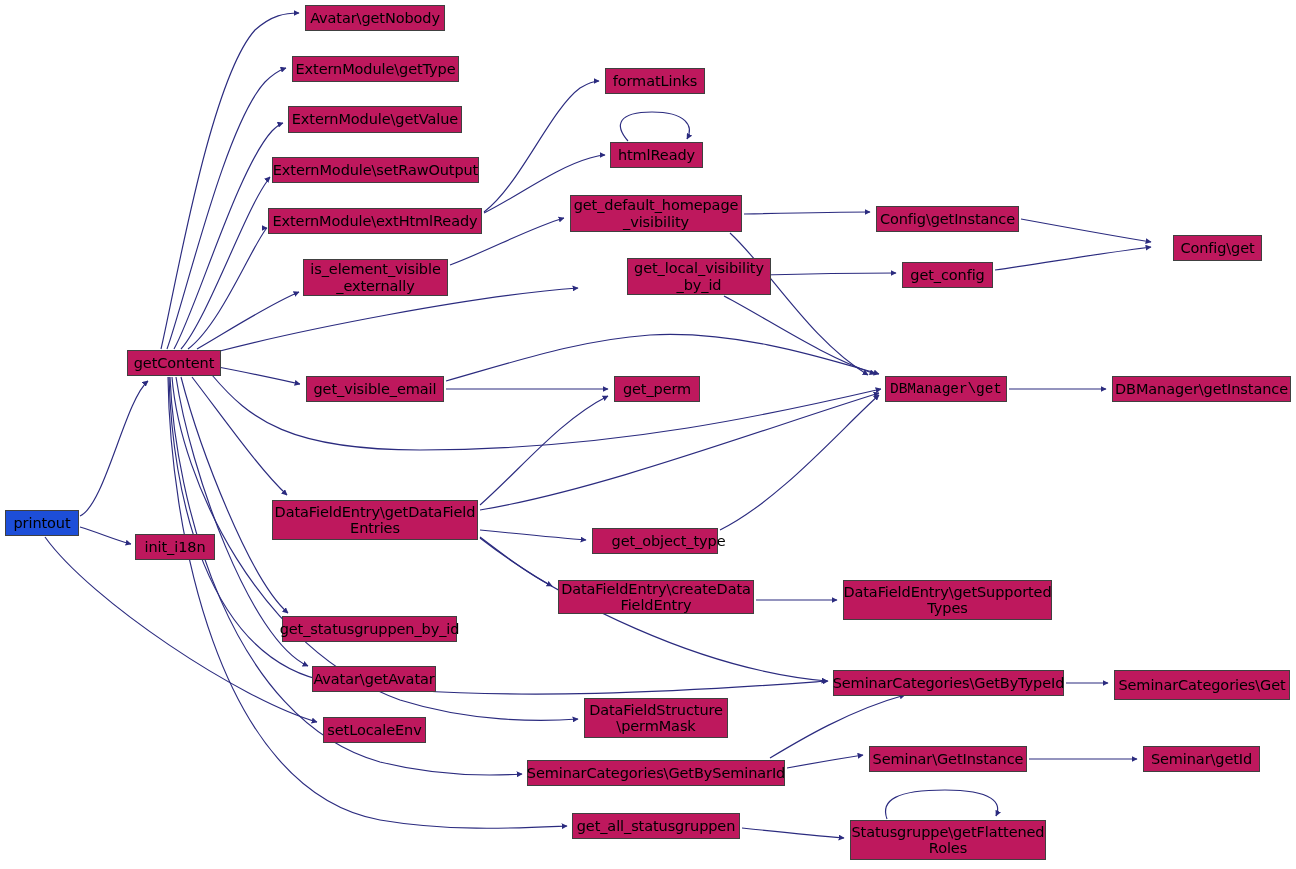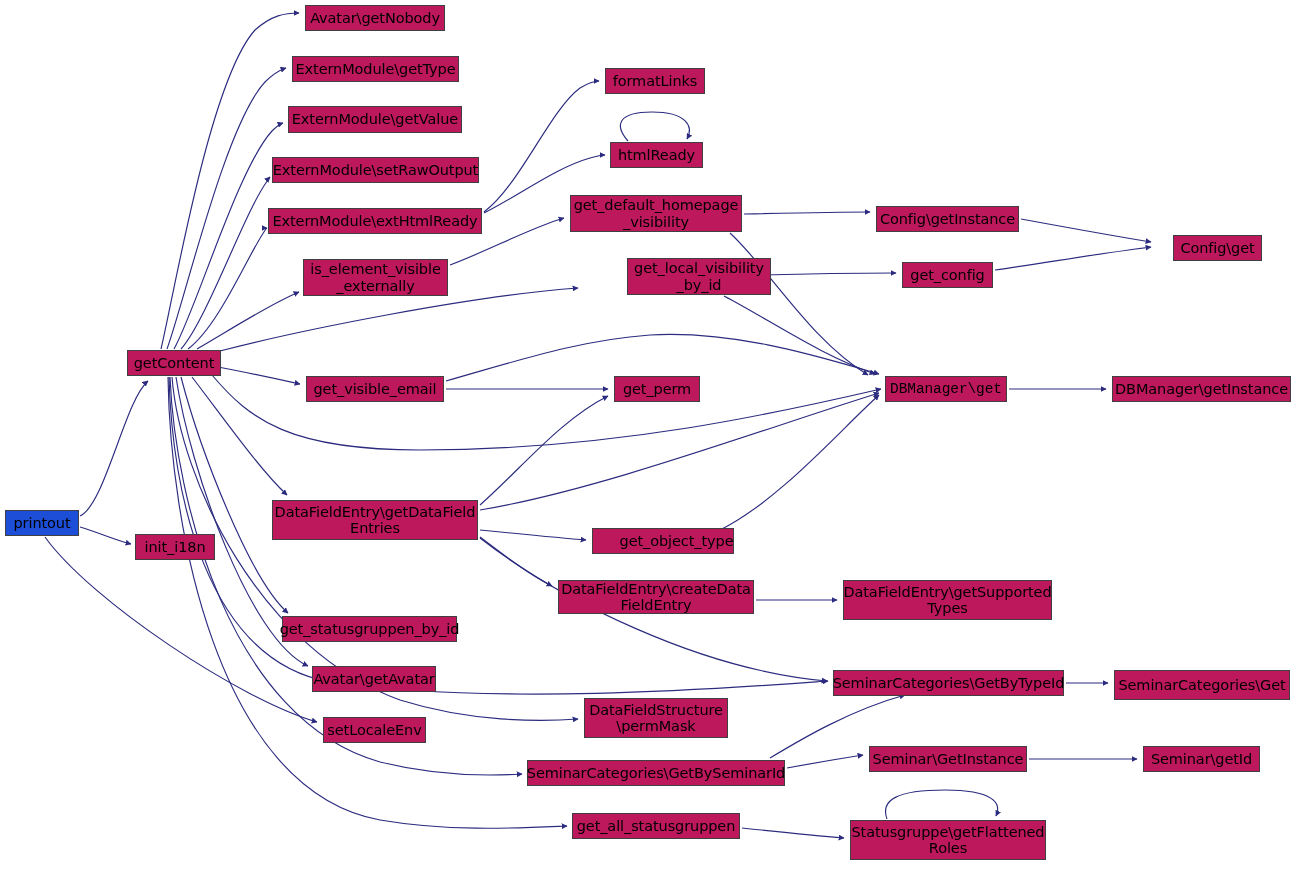--- a/index.html
+++ b/index.html
@@ -104,21 +104,21 @@
       <div class="node" style="left: 282px; top: 616px; width: 175px; height: 26px; text-align: center;">get_statusgruppen_by_id</div>
       <div class="node" style="left: 312px; top: 666px; width: 124px; height: 26px;">Avatar\getAvatar</div>
       <div class="node" style="left: 323px; top: 717px; width: 103px; height: 26px;">setLocaleEnv</div>
       <div class="node" style="left: 605px; top: 68px; width: 100px; height: 26px;">formatLinks</div>
       <div class="node" style="left: 610px; top: 142px; width: 93px; height: 26px;">htmlReady</div>
       <div class="node" style="left: 570px; top: 195px; width: 172px; height: 37px;">get_default_homepage
 _visibility</div>
       <div class="node" style="left: 584px; top: 258px; width: 144px; height: 37px; margin-left: 43px;">get_local_visibility
 _by_id</div>
       <div class="node" style="left: 614px; top: 376px; width: 86px; height: 26px;">get_perm</div>
-      <div class="node" style="left: 592px; top: 528px; width: 142px; height: 26px; padding-left: 27px;">get_object_type</div>
+      <div class="node" style="left: 592px; top: 528px; width: 126px; height: 26px; padding-left: 27px;">get_object_type</div>
       <div class="node" style="left: 558px; top: 580px; width: 196px; height: 34px;">DataFieldEntry\createData
 FieldEntry</div>
       <div class="node" style="left: 584px; top: 698px; width: 144px; height: 40px;">DataFieldStructure
 \permMask</div>
       <div class="node" style="left: 527px; top: 760px; width: 258px; height: 26px;">SeminarCategories\GetBySeminarId</div>
       <div class="node" style="left: 572px; top: 813px; width: 168px; height: 26px;">get_all_statusgruppen</div>
       <div class="node" style="left: 876px; top: 206px; width: 143px; height: 26px;">Config\getInstance</div>
       <div class="node" style="left: 902px; top: 262px; width: 91px; height: 26px;">get_config</div>
       <div class="node" style="left: 885px; top: 376px; width: 122px; height: 26px; font-family: Liberation Mono, monospace;">DBManager\get</div>
       <div class="node" style="left: 843px; top: 580px; width: 209px; height: 40px;">DataFieldEntry\getSupported

